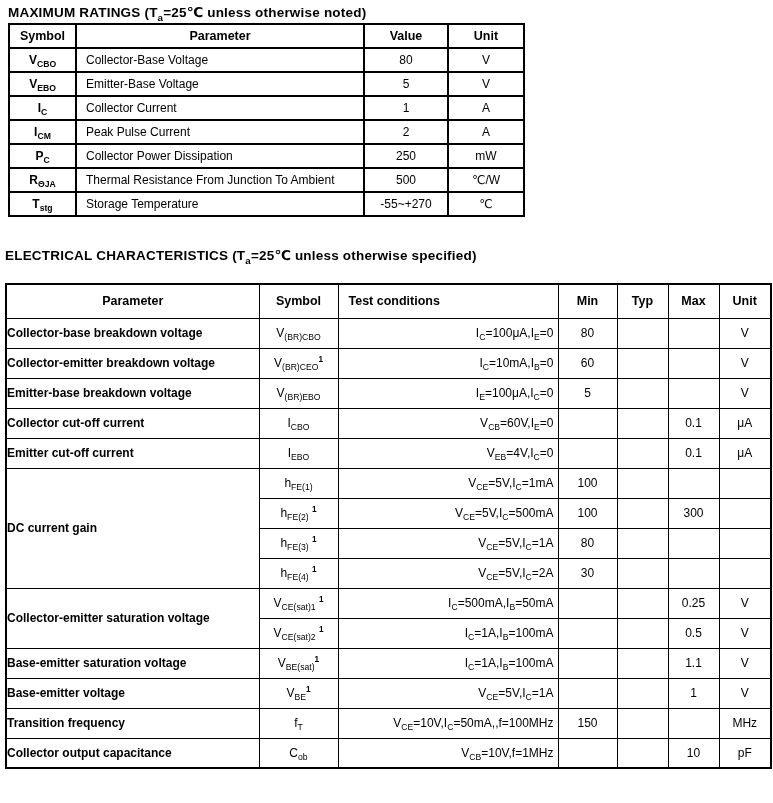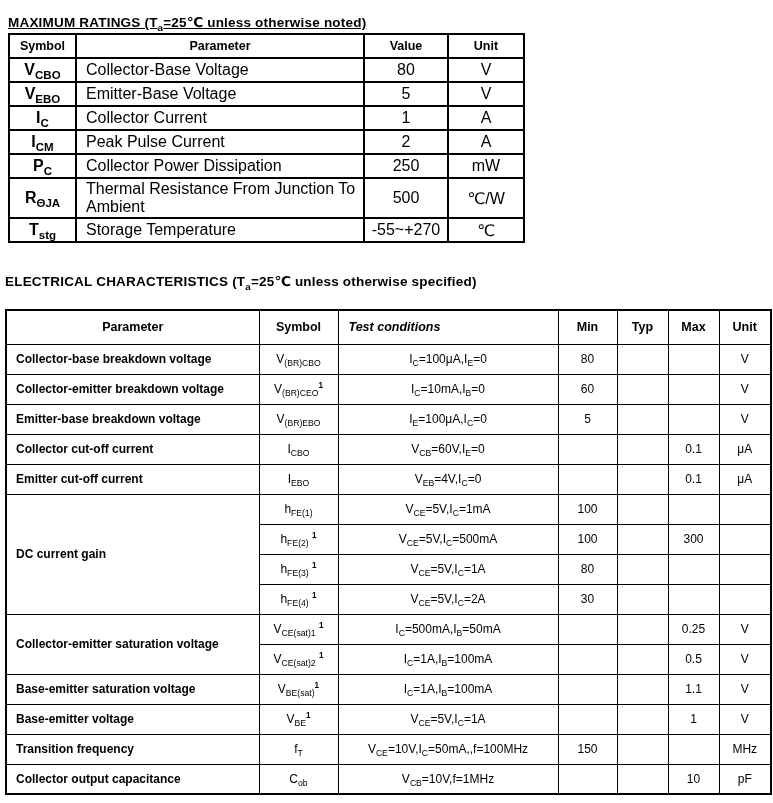--- a/index.html
+++ b/index.html
@@ -9,30 +9,30 @@
     color: #000;
     font-family: "Liberation Sans", "DejaVu Sans", sans-serif;
   }
   .page { width: 773px; height: 803px; position: relative; }
 
   .section-title {
     font-weight: bold;
     font-size: 13.5px;
     letter-spacing: 0.2px;
   }
-  #max-title { margin: 14px 0 3px 8px; text-decoration: underline; }
+  #max-title { margin: 4px 0 3px 8px; }
   #elec-title { margin: 30px 0 20px 5px; }
 
   table { border-collapse: collapse; table-layout: fixed; border-radius: 17px; }
 
   
   #max-table { width: 515px; margin-left: 8px; }
   #max-table th, #max-table td {
     border: 2px solid #000;
-    font-size: 16px;
+    font-size: 12px;
     height: 24px;
     padding: 1px 4px;
     text-align: center;
     vertical-align: middle;
   }
   #max-table th { font-size: 12.5px; }
   #max-table td.sym { font-weight: bold; }
   #max-table td.pleft, #max-table .hleft-pad { text-align: left; padding-left: 9px; }
   #max-table td.pleft { text-align: left; }
 
@@ -40,23 +40,23 @@
   #elec-table { width: 765px; margin-left: 5px; border: 2px solid #000; }
   #elec-table th, #elec-table td {
     border: 1px solid #000;
     font-size: 12px;
     padding: 1px 4px;
     text-align: center;
     vertical-align: middle;
   }
   #elec-table th { height: 34px; font-size: 12.5px; }
   #elec-table td { height: 30px; }
-  #elec-table td.param { text-align: left; padding-left: 9px; font-weight: bold; }
-  #elec-table td.cond  { text-align: center; }
-  #elec-table th.h-cond { text-align: left; padding-left: 10px; font-style: italic; }
+  #elec-table td.param { text-align: left; padding-left: 0; font-weight: bold; }
+  #elec-table td.cond  { text-align: right; }
+  #elec-table th.h-cond { text-align: left; padding-left: 10px; }
 
   sub { font-size: 0.72em; line-height: 0; }
   sup { font-size: 0.68em; line-height: 0; font-weight: bold; }
 </style>
 </head>
 <body>
 
 <div class="page">
 
   <div class="section-title" id="max-title">MAXIMUM RATINGS (T<sub>a</sub>=25℃ unless otherwise noted)</div>

